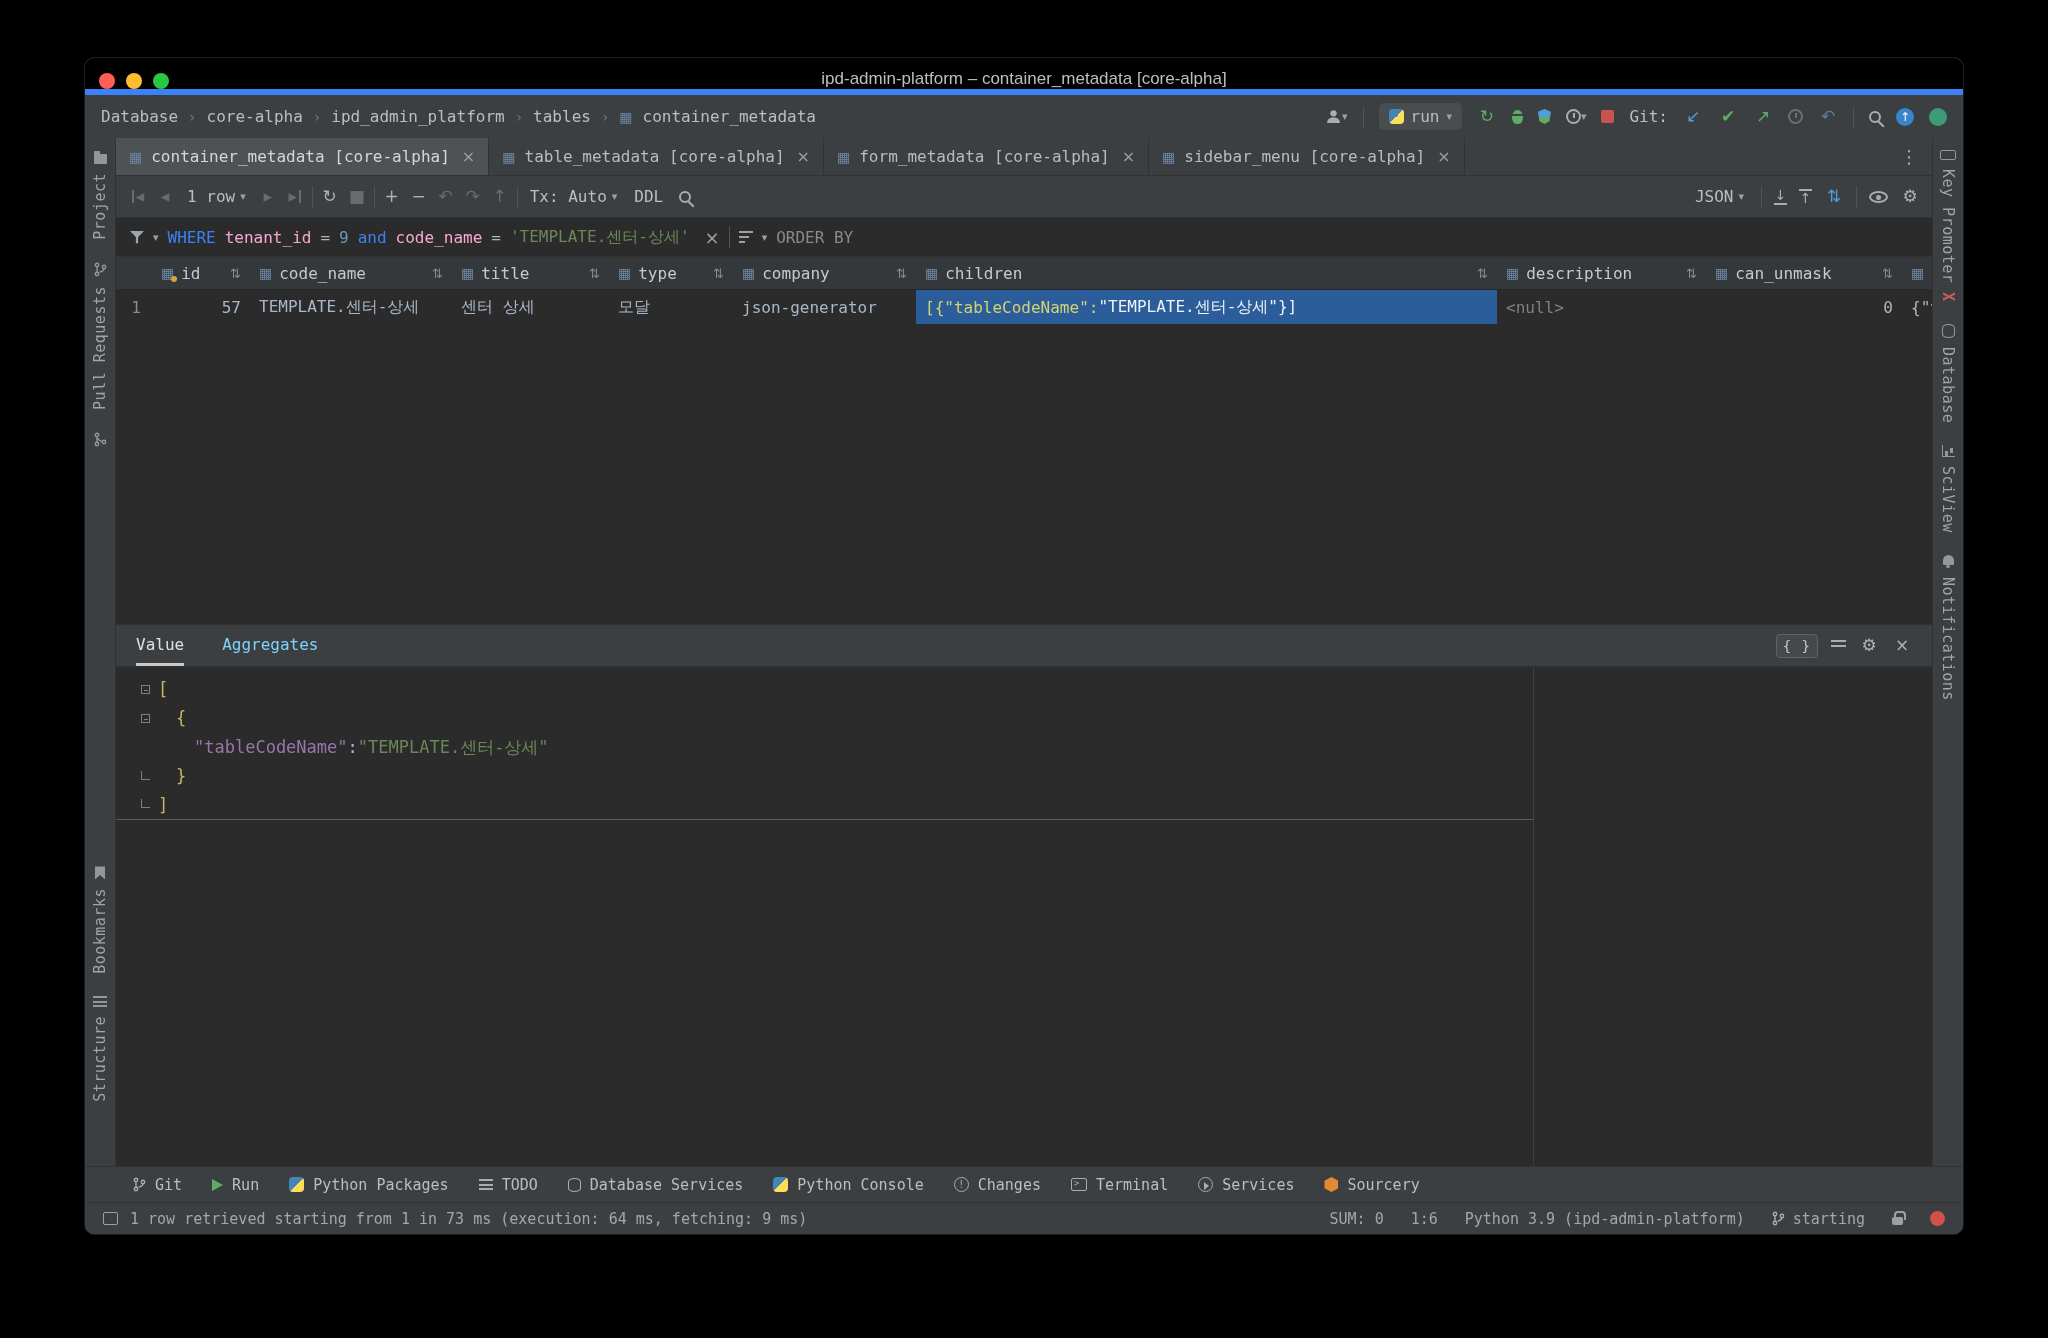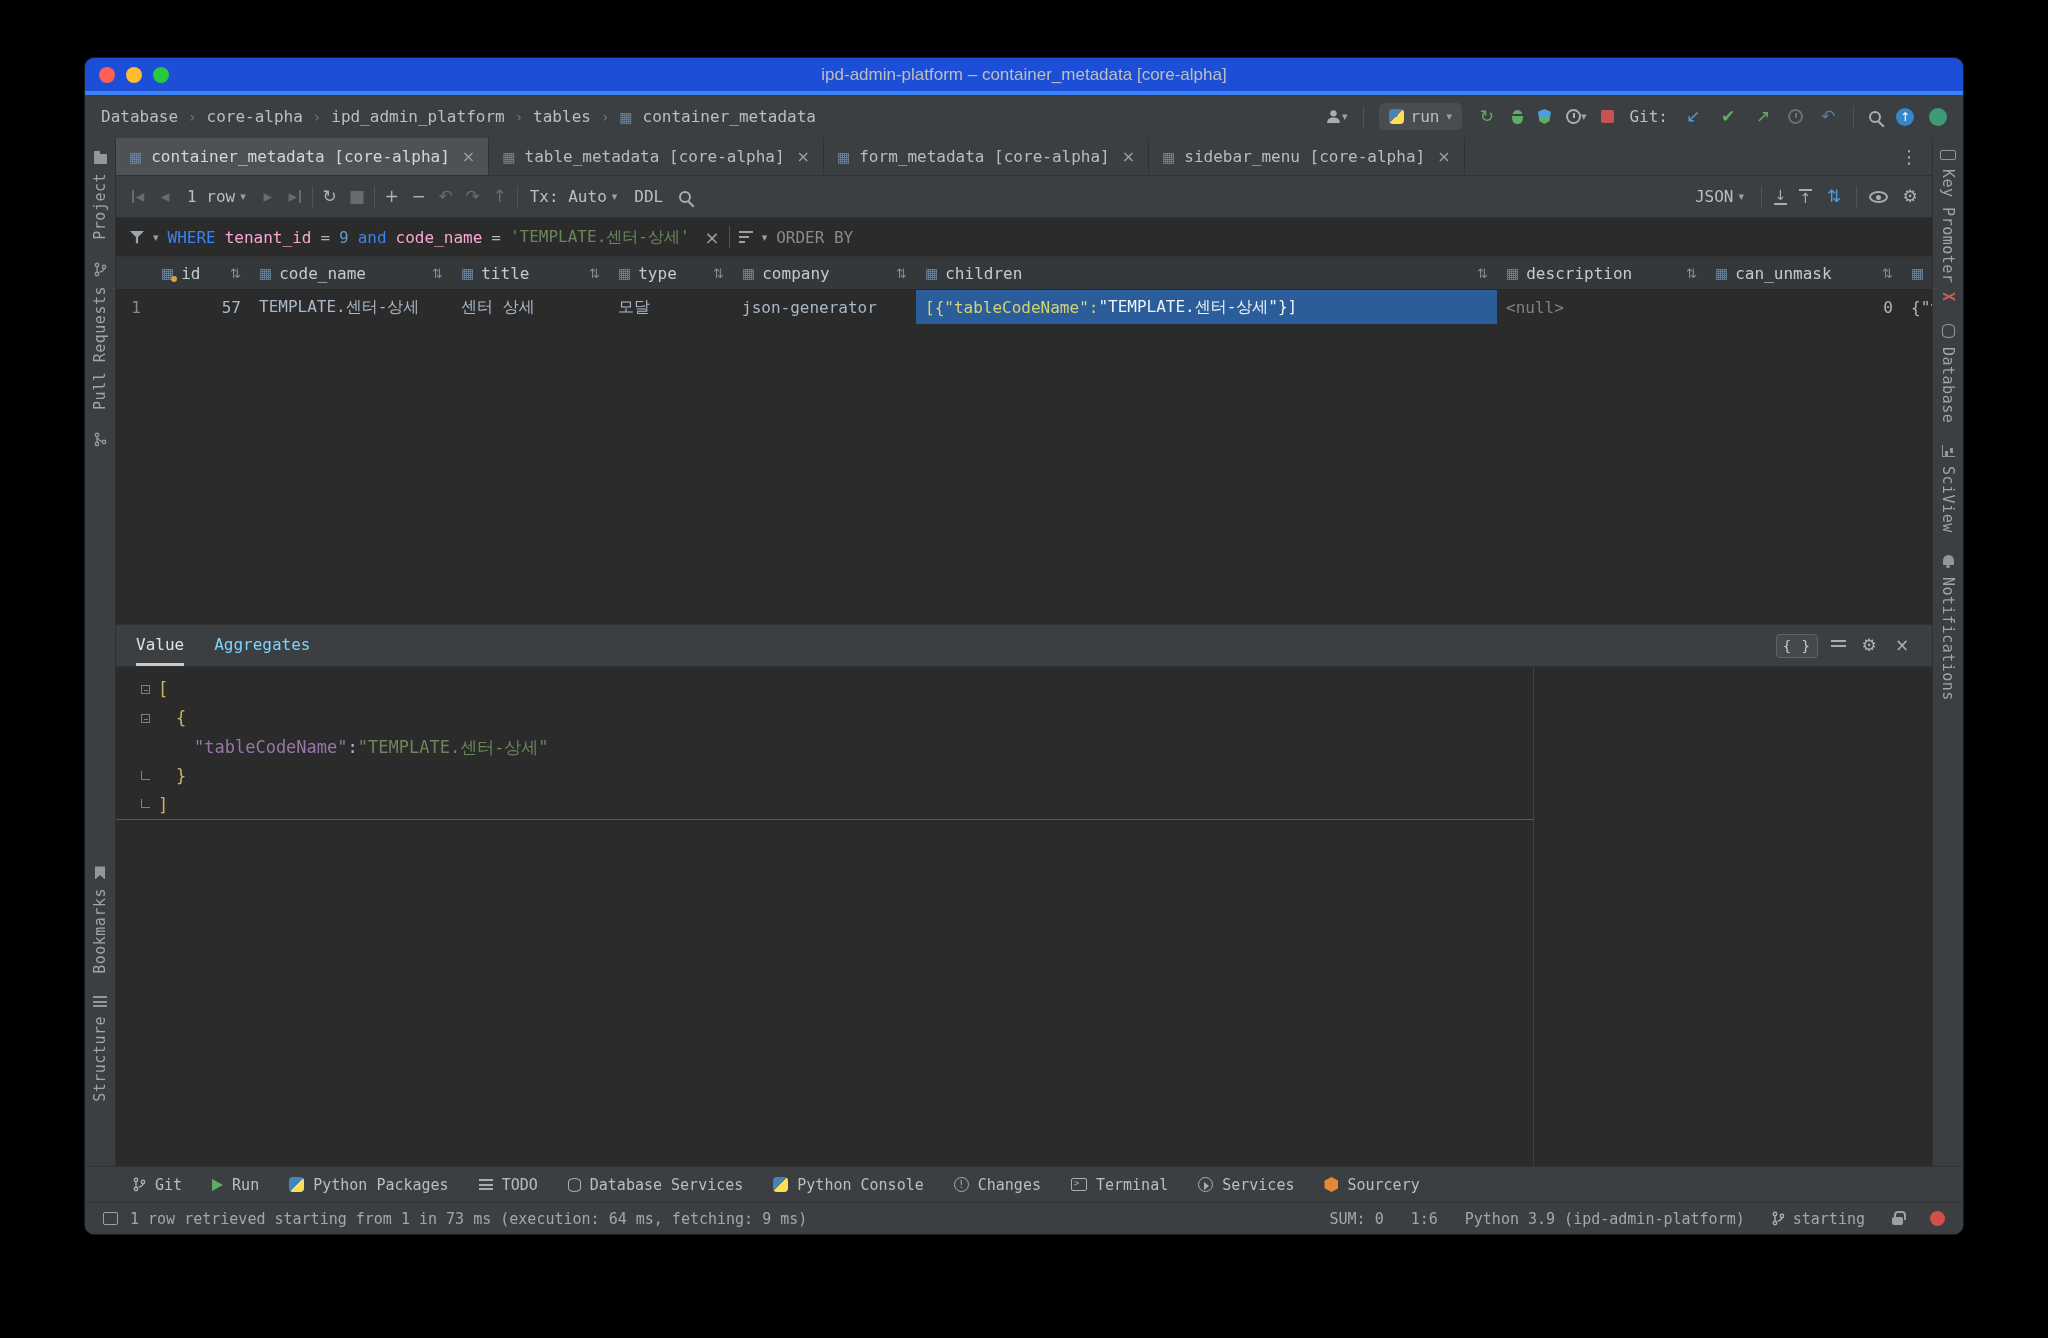--- a/index.html
+++ b/index.html
@@ -1,20 +1,20 @@
 <!DOCTYPE html>
 <html><head>
 <meta charset="utf-8">
 <style>
 *{margin:0;padding:0;box-sizing:border-box}
 html,body{width:2048px;height:1338px;background:#000;overflow:hidden}
 body{font-family:"DejaVu Sans Mono",monospace;font-size:16px;color:#bbbbbb}
 .window{position:absolute;left:84px;top:57px;width:1880px;height:1178px;background:#3c3f41;border:1px solid #1b1b1b;border-radius:10px;overflow:hidden;display:flex;flex-direction:column;box-shadow:0 30px 90px rgba(0,0,0,.65)}
 
-.titlebar{height:37px;flex:0 0 auto;background:#1d4ed8;border-bottom:4px solid #3b82f6;display:flex;align-items:center;position:relative}
+.titlebar{height:37px;flex:0 0 auto;background:#000000;border-bottom:6px solid #3b82f6;display:flex;align-items:flex-end;position:relative}
 .traffic{display:flex;gap:11px;padding-left:14px;z-index:2}
 .tl{width:16px;height:16px;border-radius:50%;cursor:pointer}
 .tl.red{background:#ff5f57}.tl.yellow{background:#febc2e}.tl.green{background:#28c840}
 .title{position:absolute;left:0;right:0;text-align:center;font-family:"Liberation Sans",sans-serif;font-size:17px;color:#bcbfc1}
 
 .navbar{height:43px;flex:0 0 auto;display:flex;align-items:center;padding:0 16px;gap:10px}
 .breadcrumb{display:flex;align-items:center;gap:10px;font-size:16px;color:#bdbdbd}
 .bc{cursor:pointer;white-space:nowrap}
 .bc-sep{color:#777;font-size:14px}
 .nav-actions{margin-left:auto;display:flex;align-items:center;gap:15px}
@@ -98,21 +98,21 @@
 .trow{height:34px;flex:0 0 auto;font-size:16px;color:#a9b7c6}
 .td{display:flex;align-items:center;padding:0 9px;white-space:nowrap;overflow:hidden;cursor:pointer}
 .td.rnum{justify-content:flex-end;color:#8a8a8a;padding-right:11px}
 .td.numeric{justify-content:flex-end}
 .td.selected{background:#2b5d9b}
 .ck{color:#d5d271}.cv{color:#eef2f5}
 .td .null{color:#7f7f7f}
 .grid-empty{flex:1}
 
 .valuepane{height:542px;flex:0 0 auto;display:flex;flex-direction:column;border-top:1px solid #323232}
-.vp-tabs{height:42px;flex:0 0 auto;background:#3c3f41;border-bottom:1px solid #323232;display:flex;align-items:stretch;padding:0 20px;gap:30px}
+.vp-tabs{height:42px;flex:0 0 auto;background:#3c3f41;border-bottom:1px solid #323232;display:flex;align-items:stretch;padding:0 20px;gap:38px}
 .vp-tab{display:flex;align-items:center;font-size:16px;color:#7dd3fc;border-bottom:3px solid transparent;cursor:pointer}
 .vp-tab.active{color:#e0e0e0;border-bottom-color:#c9c9c9}
 .vp-actions{margin-left:auto;display:flex;align-items:center;gap:13px}
 .vp-iconbox{font-size:14px;color:#c7c7c7;padding:3px 6px;border:1px solid #5e6366;border-radius:4px;background:#45494b;cursor:pointer;letter-spacing:1px}
 .icon-wrap{position:relative;width:15px;height:13px;cursor:pointer}
 .icon-wrap::before{content:"";position:absolute;top:1px;left:0;width:15px;height:2px;background:#a7adb0;box-shadow:0 5px 0 #a7adb0,0 10px 0 -4px #a7adb0}
 .vp-body{flex:1;display:flex;min-height:0;background:#2b2b2b}
 .vp-editor{width:1418px;flex:0 0 auto;border-right:1px solid #3f3f3f;padding-top:8px;font-size:17px;line-height:29px;color:#a9b7c6;cursor:text}
 .vp-rest{flex:1}
 .json-line{display:flex;align-items:center;height:29px}

